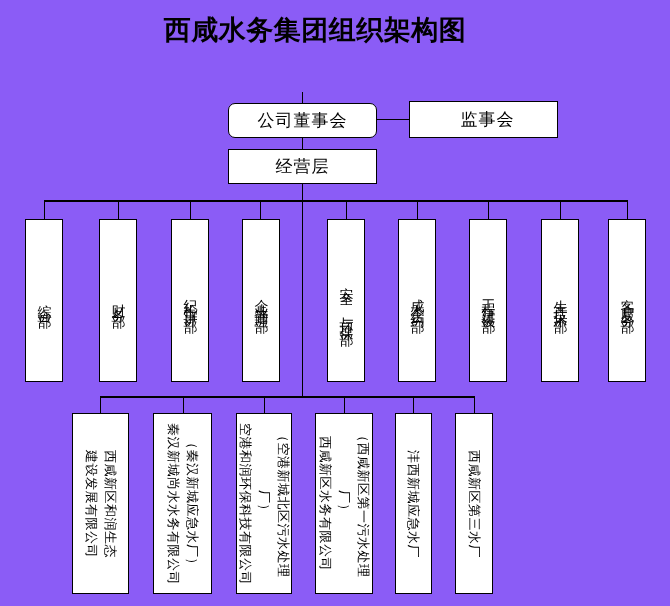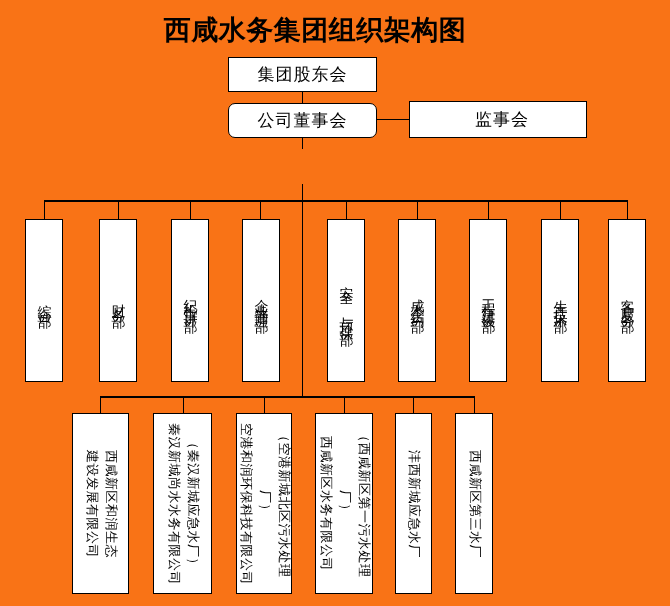--- a/index.html
+++ b/index.html
@@ -1,21 +1,21 @@
 <!DOCTYPE html>
 <html><head>
 <meta charset="utf-8">
 <style>
   html, body { margin: 0; padding: 0; background: #ffffff; }
   #canvas {
     position: relative;
     width: 670px;
     height: 606px;
-    background: #f97316;
-    font-family: Liberation Mono, monospace;
+    background: #8b5cf6;
+    font-family: Liberation Serif, serif;
     color: #000000;
     overflow: hidden;
   }
   .title {
     position: absolute;
     top: 12px; left: 0; width: 630px;
     text-align: center;
     font-size: 27px;
     font-weight: bold;
     letter-spacing: 0.5px;
@@ -66,32 +66,32 @@
   .s5 { left: 395px; width: 37px; }
   .s6 { left: 455px; width: 38px; }
 </style>
 </head>
 <body>
 
 <div id="canvas">
 
   <div class="title">西咸水务集团组织架构图</div>
 
-  <div class="box topbox" style="left:228px; top:57px; width:149px; height:35px;">
-    <span>集团股东会</span>
-  </div>
 
   <div class="box topbox" style="left:228px; top:103px; width:149px; height:35px;border-radius:7px;">
     <span>公司董事会</span>
   </div>
 
-  <div class="box topbox" style="left:409px; top:101px; width:178px; height:37px;padding-left:8px;">
+  <div class="box topbox" style="left:409px; top:101px; width:149px; height:37px;padding-left:8px;">
     <span>监事会</span>
   </div>
 
+  <div class="box topbox" style="left:228px; top:149px; width:149px; height:35px;">
+    <span>经营层</span>
+  </div>
 
   <div class="line vline" style="left:301.5px; top:92px; height:11px;"></div>
   <div class="line vline" style="left:301.5px; top:138px; height:11px;"></div>
   <div class="line hline" style="left:377px; top:118.5px; width:32px;"></div>
 
   <div class="line vline" style="left:301.5px; top:184px; height:213.5px;"></div>
 
   <div class="line hline" style="left:43.5px; top:200px; width:584px;"></div>
   <div class="line vline" style="left:43.5px;  top:200px; height:19px;"></div>
   <div class="line vline" style="left:117.5px; top:200px; height:19px;"></div>

